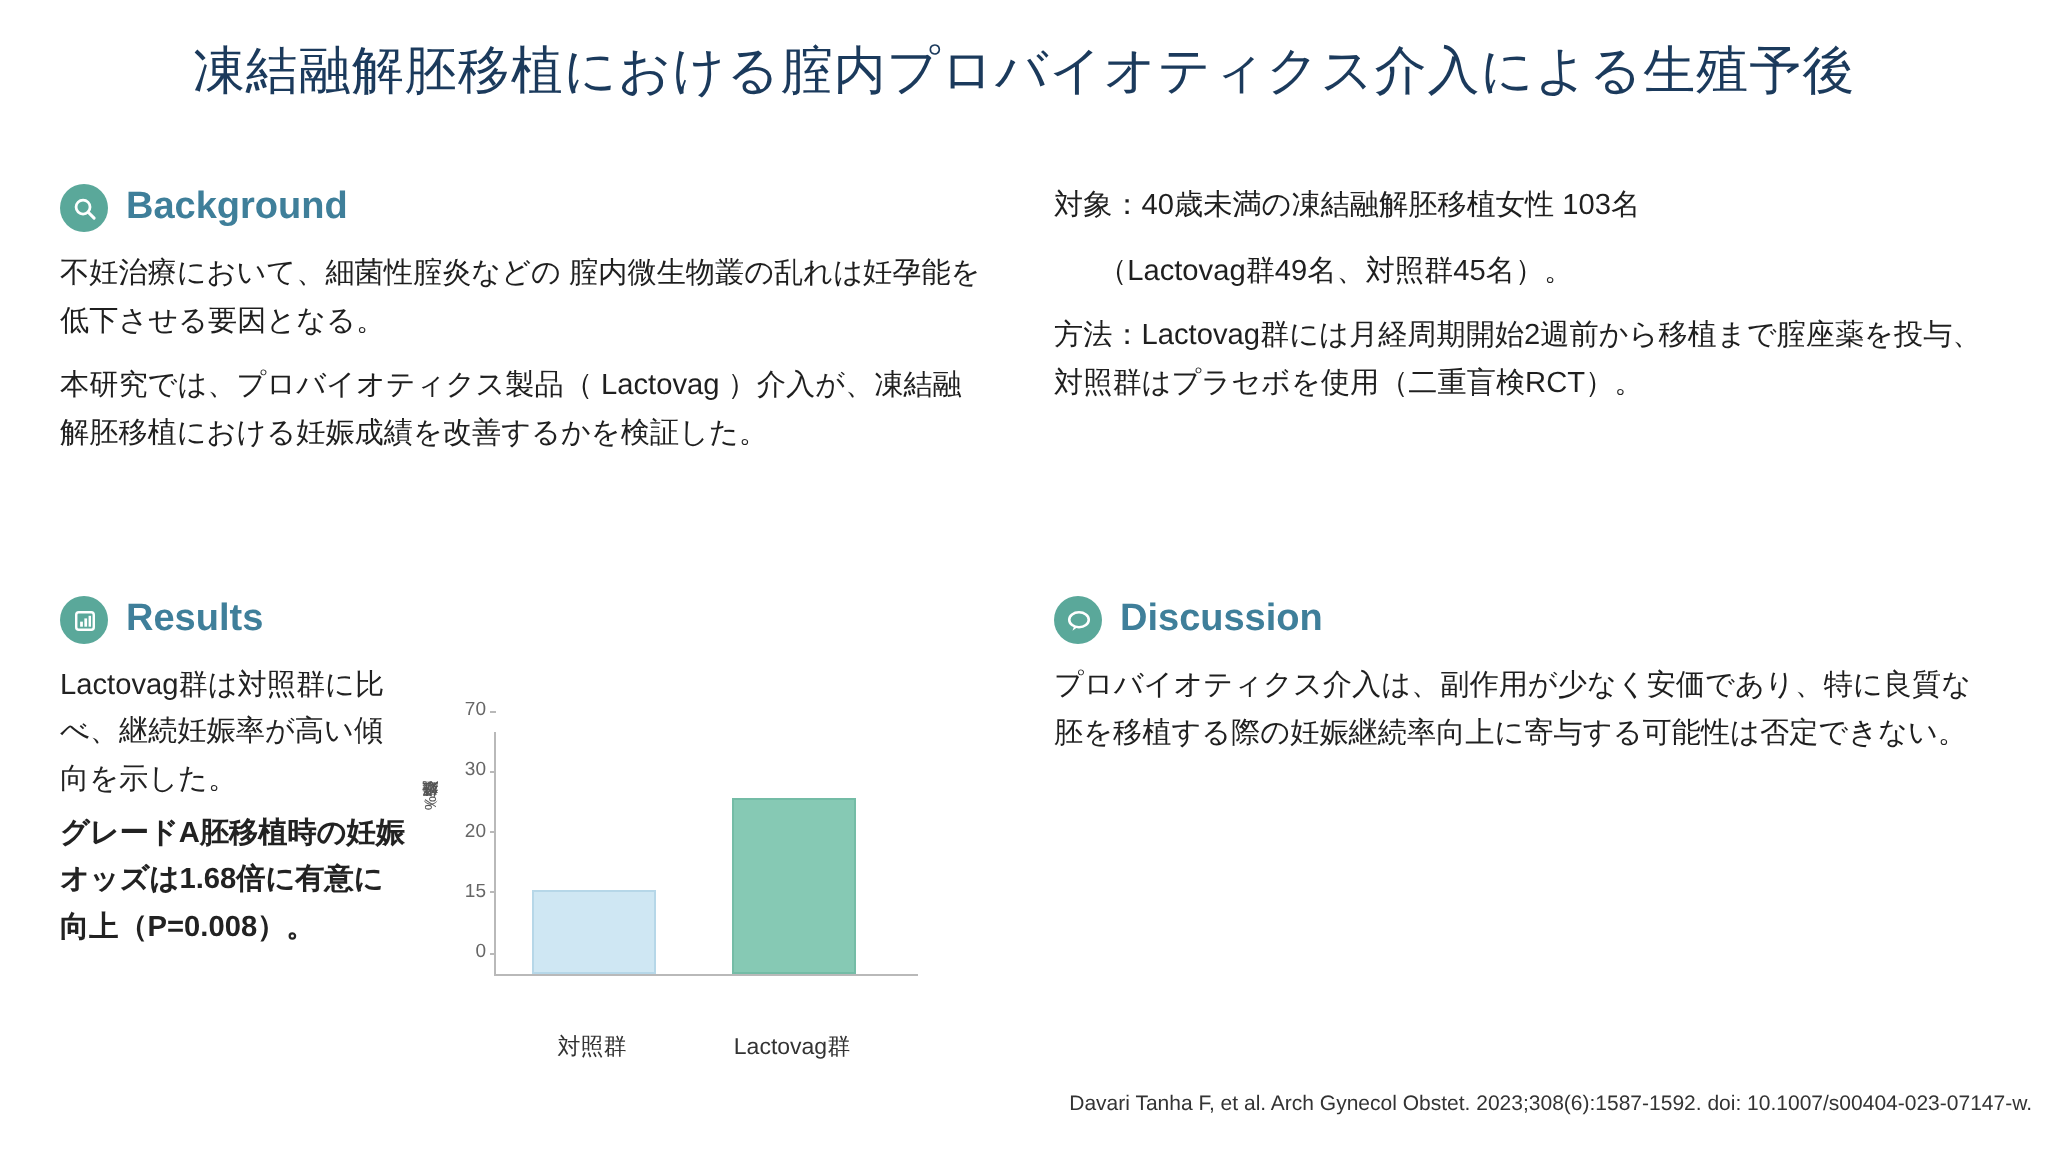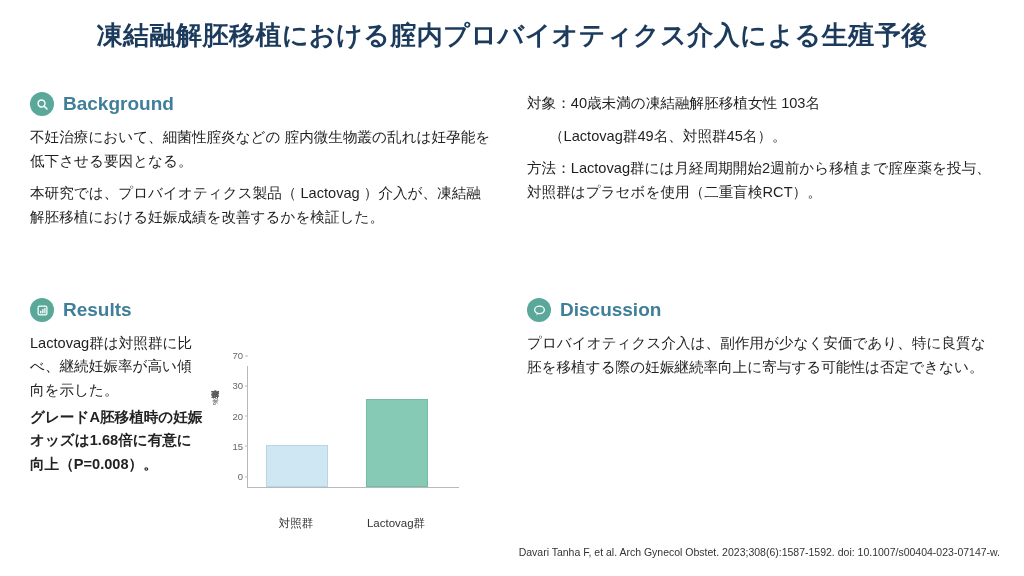--- a/index.html
+++ b/index.html
@@ -20,21 +20,21 @@
     height: 576px;
     box-sizing: border-box;
   }
   .slide-title {
     position: absolute;
     top: 18px;
     left: 0;
     width: 1024px;
     text-align: center;
     font-size: 26px;
-    font-weight: bold;
+    font-weight: normal;
     color: #1b3a5c;
     letter-spacing: 0.5px;
   }
 
   .section {
     position: absolute;
   }
   .section-head {
     display: flex;
     align-items: center;
@@ -165,21 +165,21 @@
   .xlabel {
     position: absolute;
     font-size: 11.5px;
     color: #333;
     transform: translateX(-50%);
     white-space: nowrap;
   }
 
   .footer {
     position: absolute;
-    right: 24px;
+    right: 8px;
     bottom: 18px;
     font-size: 10.5px;
     color: #333;
     text-align: center;
   }
 </style>
 </head>
 <body>
 
 <div class="slide">

